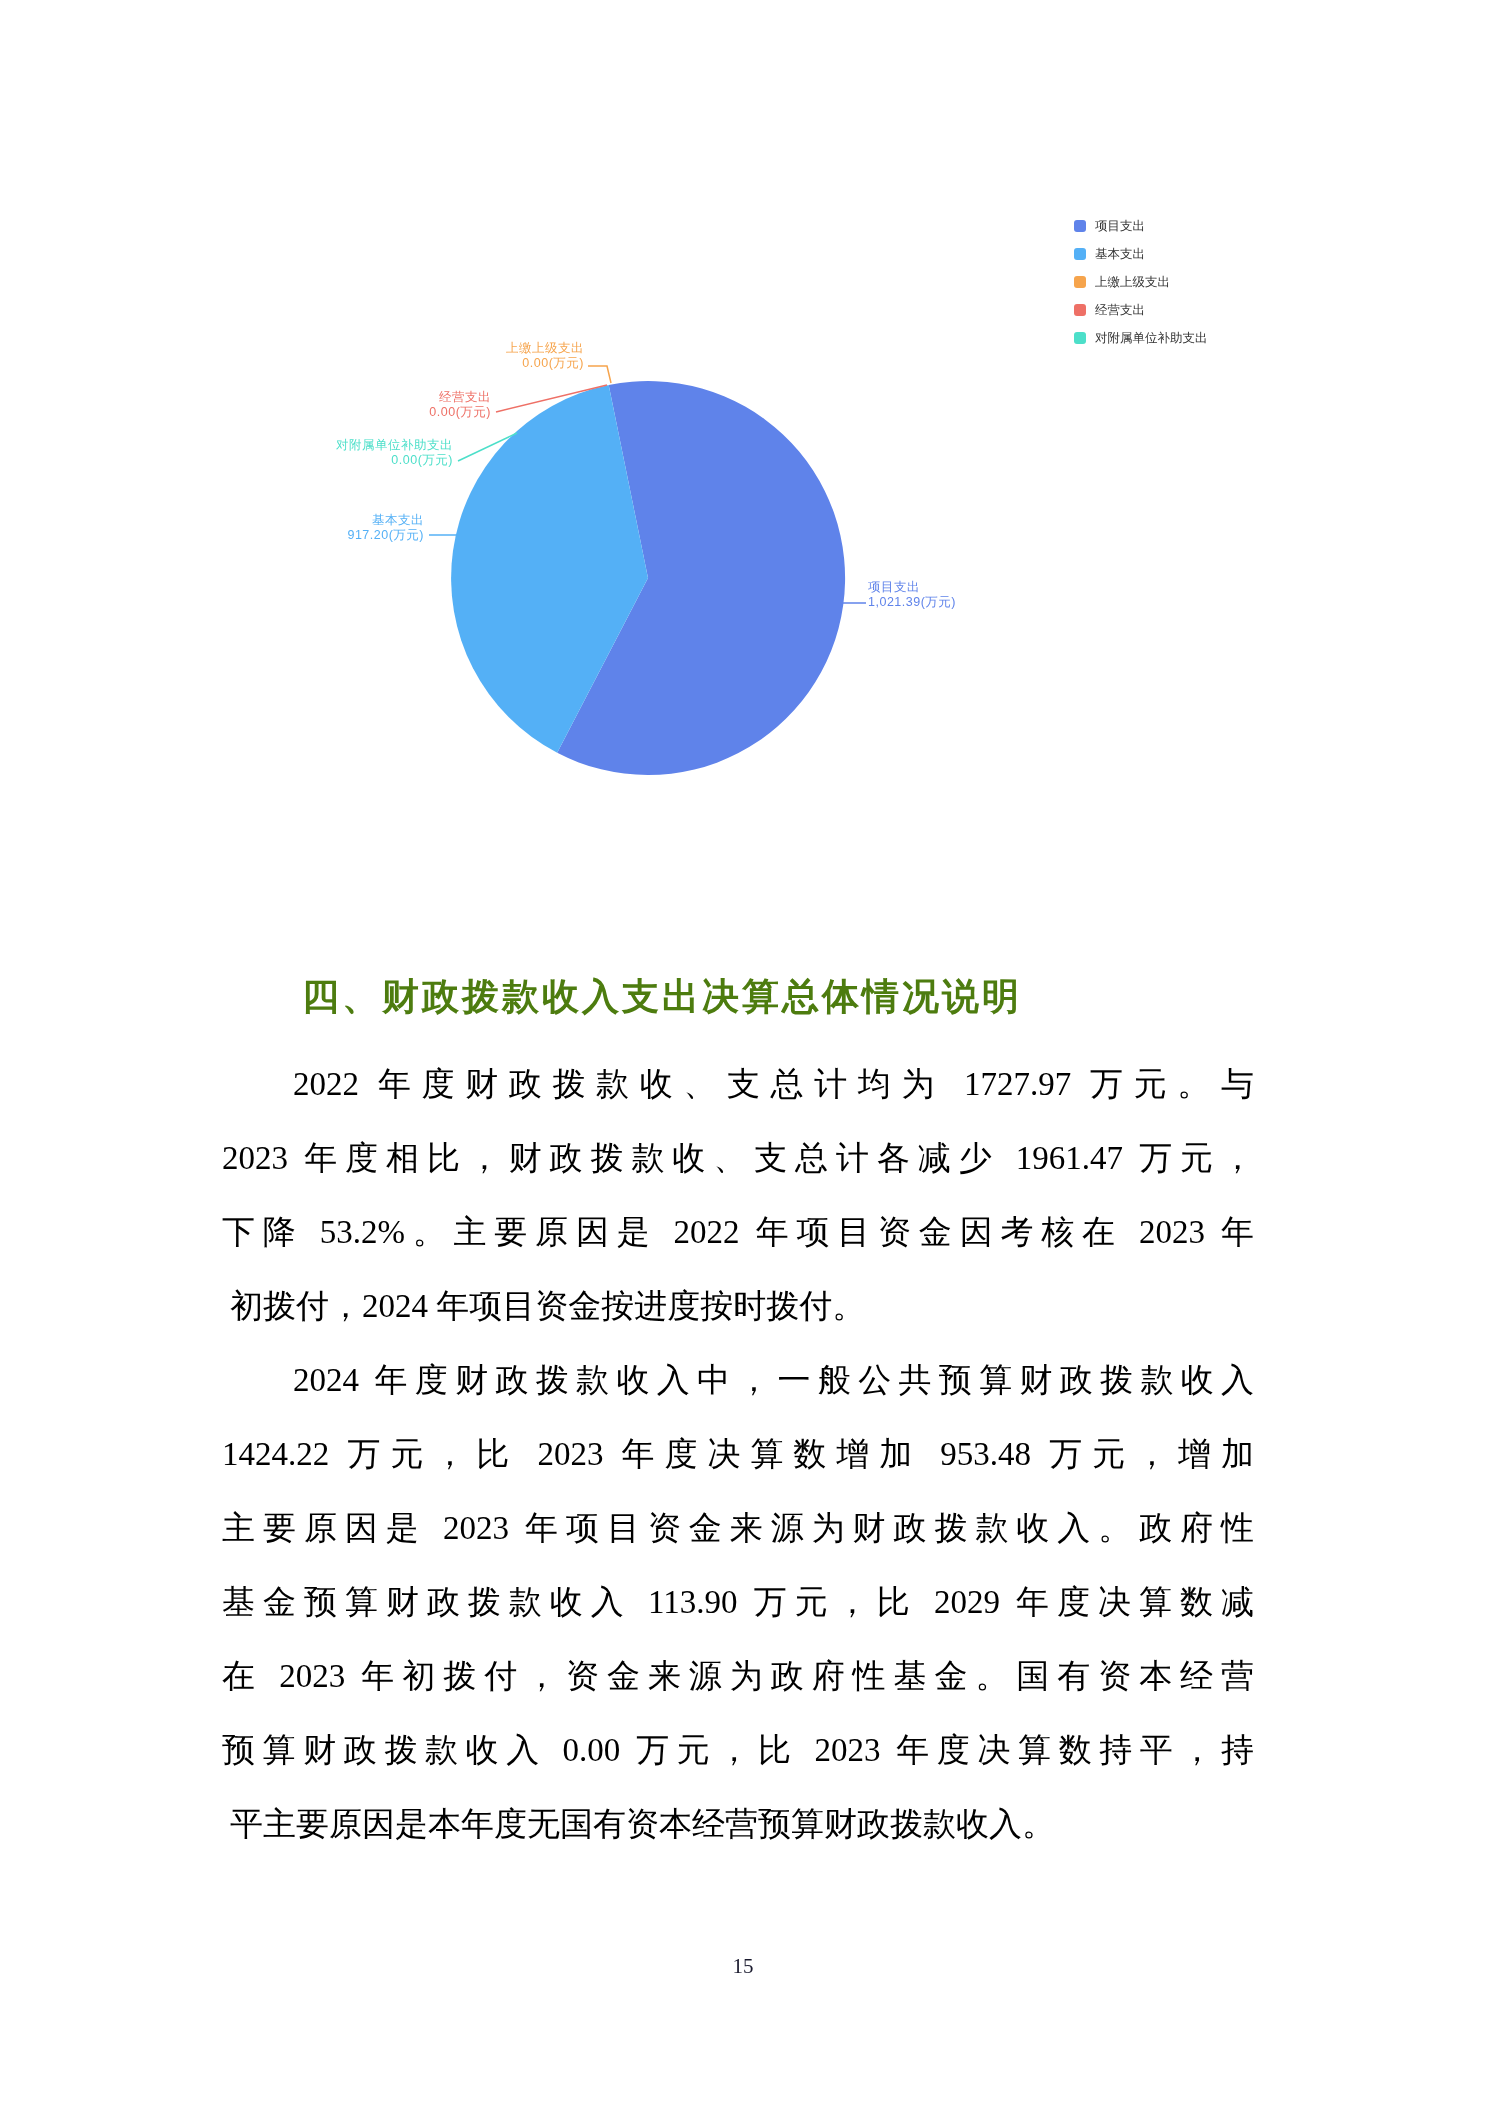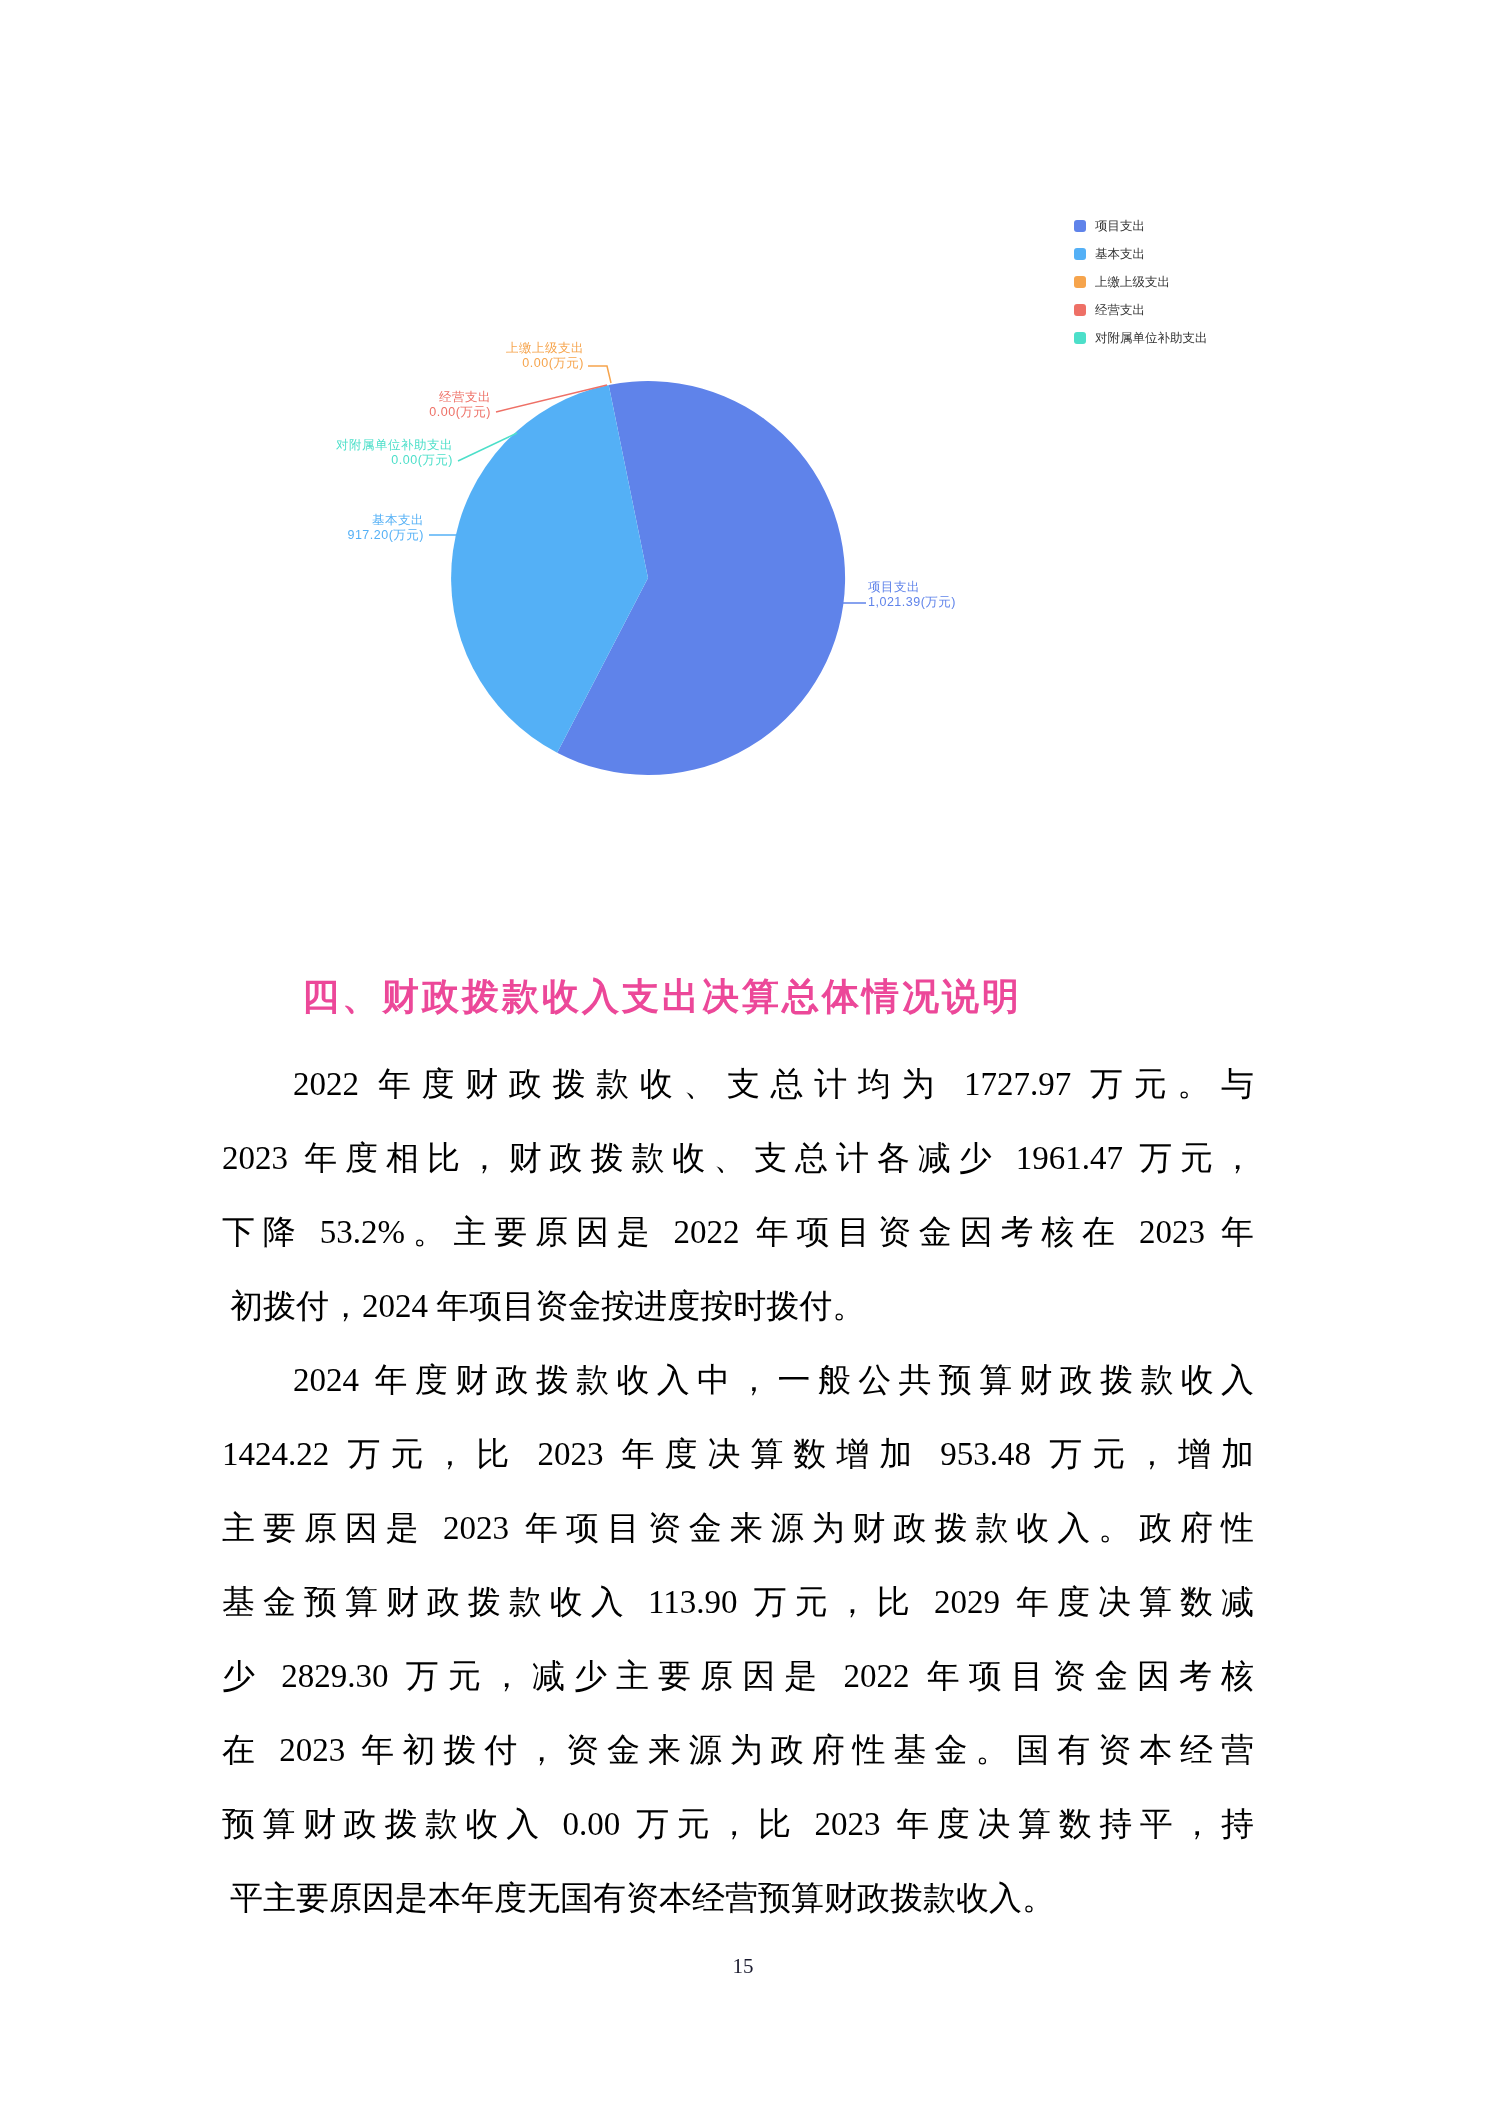--- a/index.html
+++ b/index.html
@@ -34,21 +34,21 @@
     margin-left:9px;
     font-family:"Liberation Sans", sans-serif;
     font-size:12.5px; color:#333; white-space:nowrap;
   }
 
   
   .doc-heading {
     position:absolute; left:302px; top:972px; margin:0;
     font-family:"Liberation Sans", sans-serif;
     font-weight:700; font-size:37px; letter-spacing:3px;
-    color:#ec4899; white-space:nowrap;
+    color:#4d7c0f; white-space:nowrap;
   }
   .body-text { position:absolute; left:222px; top:1047px; width:1032px; }
   .line {
     height:74px; line-height:74px; font-size:33px;
     text-align:justify; text-align-last:justify;
     text-justify:inter-character;
   }
   .line.indent  { text-indent:71px; }
   .line.no-just { text-align:left; text-align-last:left;margin-left:8px; }
 
@@ -122,21 +122,20 @@
 
   <div class="body-text">
     <div class="line indent">2022 年度财政拨款收、支总计均为 1727.97 万元。与</div>
     <div class="line">2023 年度相比，财政拨款收、支总计各减少 1961.47 万元，</div>
     <div class="line">下降 53.2%。主要原因是 2022 年项目资金因考核在 2023 年</div>
     <div class="line no-just">初拨付，2024 年项目资金按进度按时拨付。</div>
     <div class="line indent">2024 年度财政拨款收入中，一般公共预算财政拨款收入</div>
     <div class="line">1424.22 万元，比 2023 年度决算数增加 953.48 万元，增加</div>
     <div class="line">主要原因是 2023 年项目资金来源为财政拨款收入。政府性</div>
     <div class="line">基金预算财政拨款收入 113.90 万元，比 2029 年度决算数减</div>
-    <div class="line">少 2829.30 万元，减少主要原因是 2022 年项目资金因考核</div>
     <div class="line">在 2023 年初拨付，资金来源为政府性基金。国有资本经营</div>
     <div class="line">预算财政拨款收入 0.00 万元，比 2023 年度决算数持平，持</div>
     <div class="line no-just">平主要原因是本年度无国有资本经营预算财政拨款收入。</div>
   </div>
 
   <div class="page-number">15</div>
 
 </div>
 
 </body></html>

